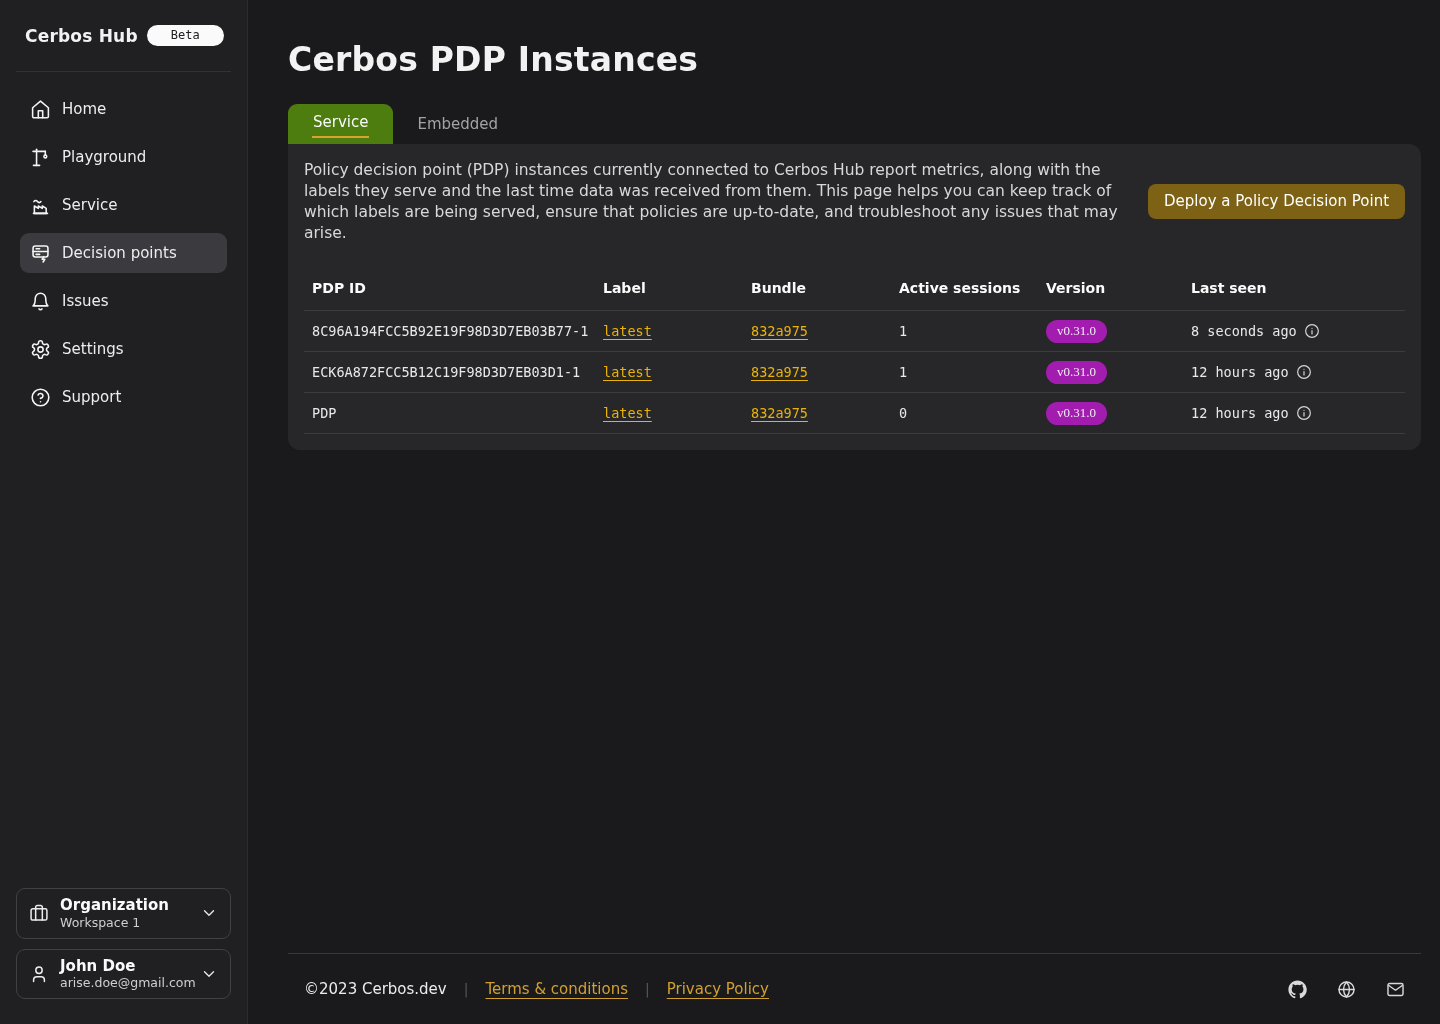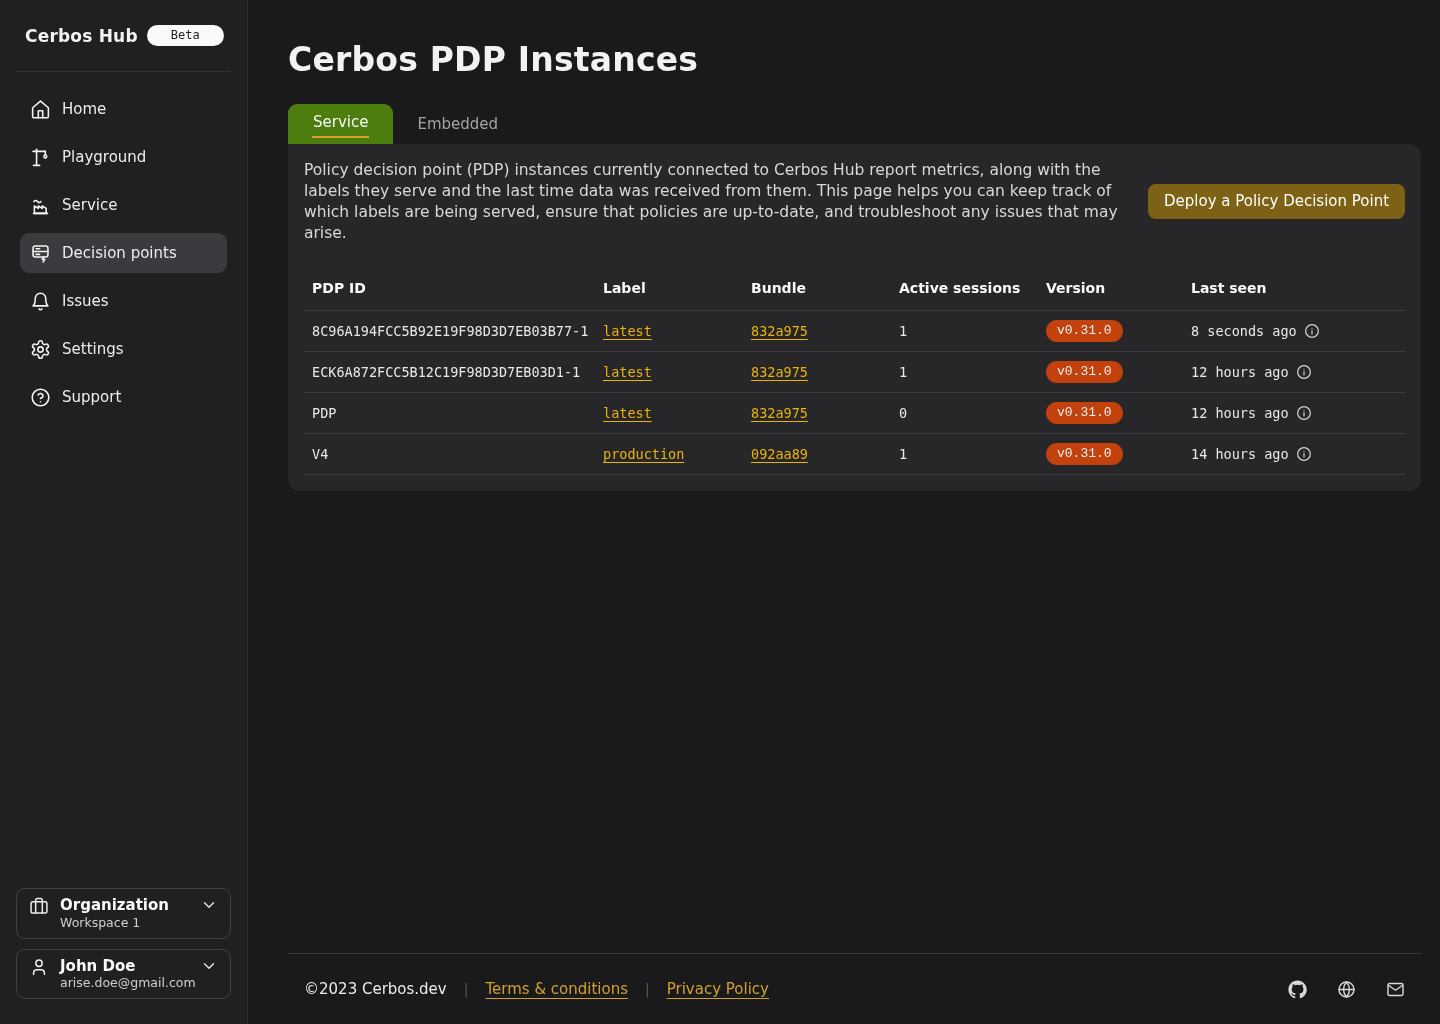--- a/index.html
+++ b/index.html
@@ -43,21 +43,21 @@
     height: 40px; margin-bottom: 8px;
     padding: 0 10px; border-radius: 9px;
     color: #ededee; font-size: 15px; cursor: pointer;
   }
   .nav-item.active { background: #3b3b3f; }
   .nav-item .nav-icon { width: 21px; height: 21px; color: #f4f4f4; }
 
   .sidebar-bottom { margin-top: auto; padding: 0 16px 25px; display: flex; flex-direction: column; gap: 10px; }
   .side-card {
     border: 1px solid #414145; border-radius: 9px;
-    display: flex; align-items: flex-start; gap: 11px;
+    display: flex; align-items: center; gap: 11px;
     padding: 7px 12px; min-height: 46px; cursor: pointer; background: transparent;
   }
   .side-card .card-icon { width: 20px; height: 20px; color: #ededee; flex: none; }
   .card-text { display: flex; flex-direction: column; line-height: 1.25; min-width: 0; }
   .card-title { font-size: 15px; font-weight: 700; color: #fafafa; }
   .card-sub { font-size: 12.5px; color: #cfcfd2; white-space: nowrap; }
   .card-chevron { margin-left: auto; width: 18px; height: 18px; color: #e6e6e6; flex: none; }
 
   
   .main {
@@ -100,22 +100,22 @@
   .pdp-table td {
     font-family: "DejaVu Sans Mono", "Liberation Mono", monospace;
     font-size: 13.5px; color: #e9e9ea;
     padding: 0 8px; height: 40px;
     border-top: 1px solid #3c3c3f;
     white-space: nowrap; overflow: hidden;
   }
   .pdp-table tbody tr:last-child td { border-bottom: 1px solid #3c3c3f; }
   a.gold-link { color: #eab308; text-decoration: underline; text-underline-offset: 3px; cursor: pointer; }
   .version-pill {
-    display: inline-block; background: #c2410c; color: #efefef;
-    font-family: Liberation Mono, monospace; font-size: 13px;
+    display: inline-block; background: #a21caf; color: #efefef;
+    font-family: Liberation Serif, serif; font-size: 13px;
     padding: 3px 11px 4px; border-radius: 999px;
   }
   .last-seen-cell { display: flex; align-items: center; gap: 7px; height: 40px; }
   .info-icon { width: 16px; height: 16px; color: #d6d6d6; cursor: pointer; }
 
   .main-spacer { flex: 1; }
 
   
   .footer { border-top: 1px solid #38383b; height: 71px; display: flex; align-items: center; padding: 0 16px; }
   .copyright { font-size: 15px; color: #ececee; }
@@ -323,37 +323,20 @@
             <span class="last-seen-cell">
               <span>12 hours ago</span>
               <svg class="ico info-icon" viewBox="0 0 24 24">
                 <circle cx="12" cy="12" r="9.5"></circle>
                   <line x1="12" y1="16.5" x2="12" y2="11.5"></line>
                   <line x1="12" y1="8" x2="12.01" y2="8"></line>
               </svg>
             </span>
           </td>
         </tr>
-        <tr>
-          <td>V4</td>
-          <td><a class="gold-link">production</a></td>
-          <td><a class="gold-link">092aa89</a></td>
-          <td>1</td>
-          <td><span class="version-pill">v0.31.0</span></td>
-          <td>
-            <span class="last-seen-cell">
-              <span>14 hours ago</span>
-              <svg class="ico info-icon" viewBox="0 0 24 24">
-                <circle cx="12" cy="12" r="9.5"></circle>
-                  <line x1="12" y1="16.5" x2="12" y2="11.5"></line>
-                  <line x1="12" y1="8" x2="12.01" y2="8"></line>
-              </svg>
-            </span>
-          </td>
-        </tr>
       </tbody>
     </table>
   </section>
 
   <div class="main-spacer"></div>
 
   <footer class="footer">
     <span class="copyright">©2023 Cerbos.dev</span>
     <span class="footer-sep">|</span>
     <a class="footer-link">Terms &amp; conditions</a>

